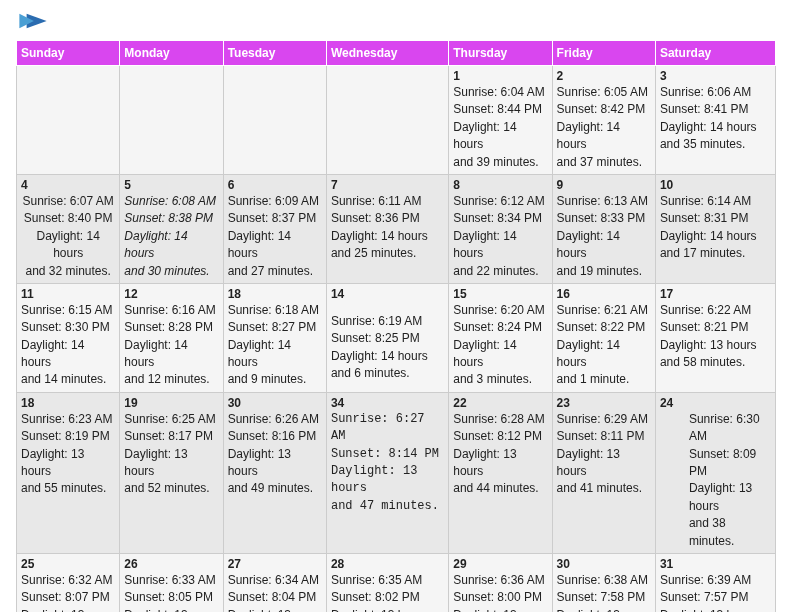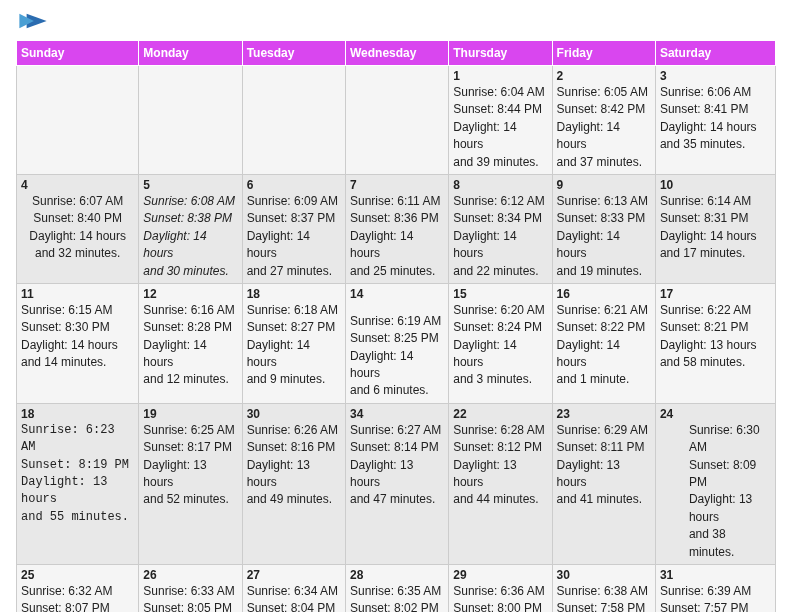--- a/index.html
+++ b/index.html
@@ -264,42 +264,42 @@
             <span class="day-num">17</span>
             <div class="day-info" style="white-space: pre-line;">Sunrise: 6:22 AM
 Sunset: 8:21 PM
 Daylight: 13 hours
 and 58 minutes.</div>
           </td>
         </tr>
         <tr>
           <td>
             <span class="day-num">18</span>
-            <div class="day-info" style="white-space: pre-line; font-family: Liberation Mono, monospace;">Sunrise: 6:23 AM
+            <div class="day-info" style="white-space: pre-line;">Sunrise: 6:23 AM
 Sunset: 8:19 PM
 Daylight: 13 hours
 and 55 minutes.</div>
           </td>
           <td>
             <span class="day-num">19</span>
             <div class="day-info" style="white-space: pre-line;">Sunrise: 6:25 AM
 Sunset: 8:17 PM
 Daylight: 13 hours
 and 52 minutes.</div>
           </td>
           <td>
             <span class="day-num">30</span>
             <div class="day-info" style="white-space: pre-line;">Sunrise: 6:26 AM
 Sunset: 8:16 PM
 Daylight: 13 hours
 and 49 minutes.</div>
           </td>
           <td>
             <span class="day-num">34</span>
-            <div class="day-info" style="white-space: pre-line;">Sunrise: 6:27 AM
+            <div class="day-info" style="white-space: pre-line; font-family: Liberation Mono, monospace;">Sunrise: 6:27 AM
 Sunset: 8:14 PM
 Daylight: 13 hours
 and 47 minutes.</div>
           </td>
           <td>
             <span class="day-num">22</span>
             <div class="day-info" style="white-space: pre-line;">Sunrise: 6:28 AM
 Sunset: 8:12 PM
 Daylight: 13 hours
 and 44 minutes.</div>

